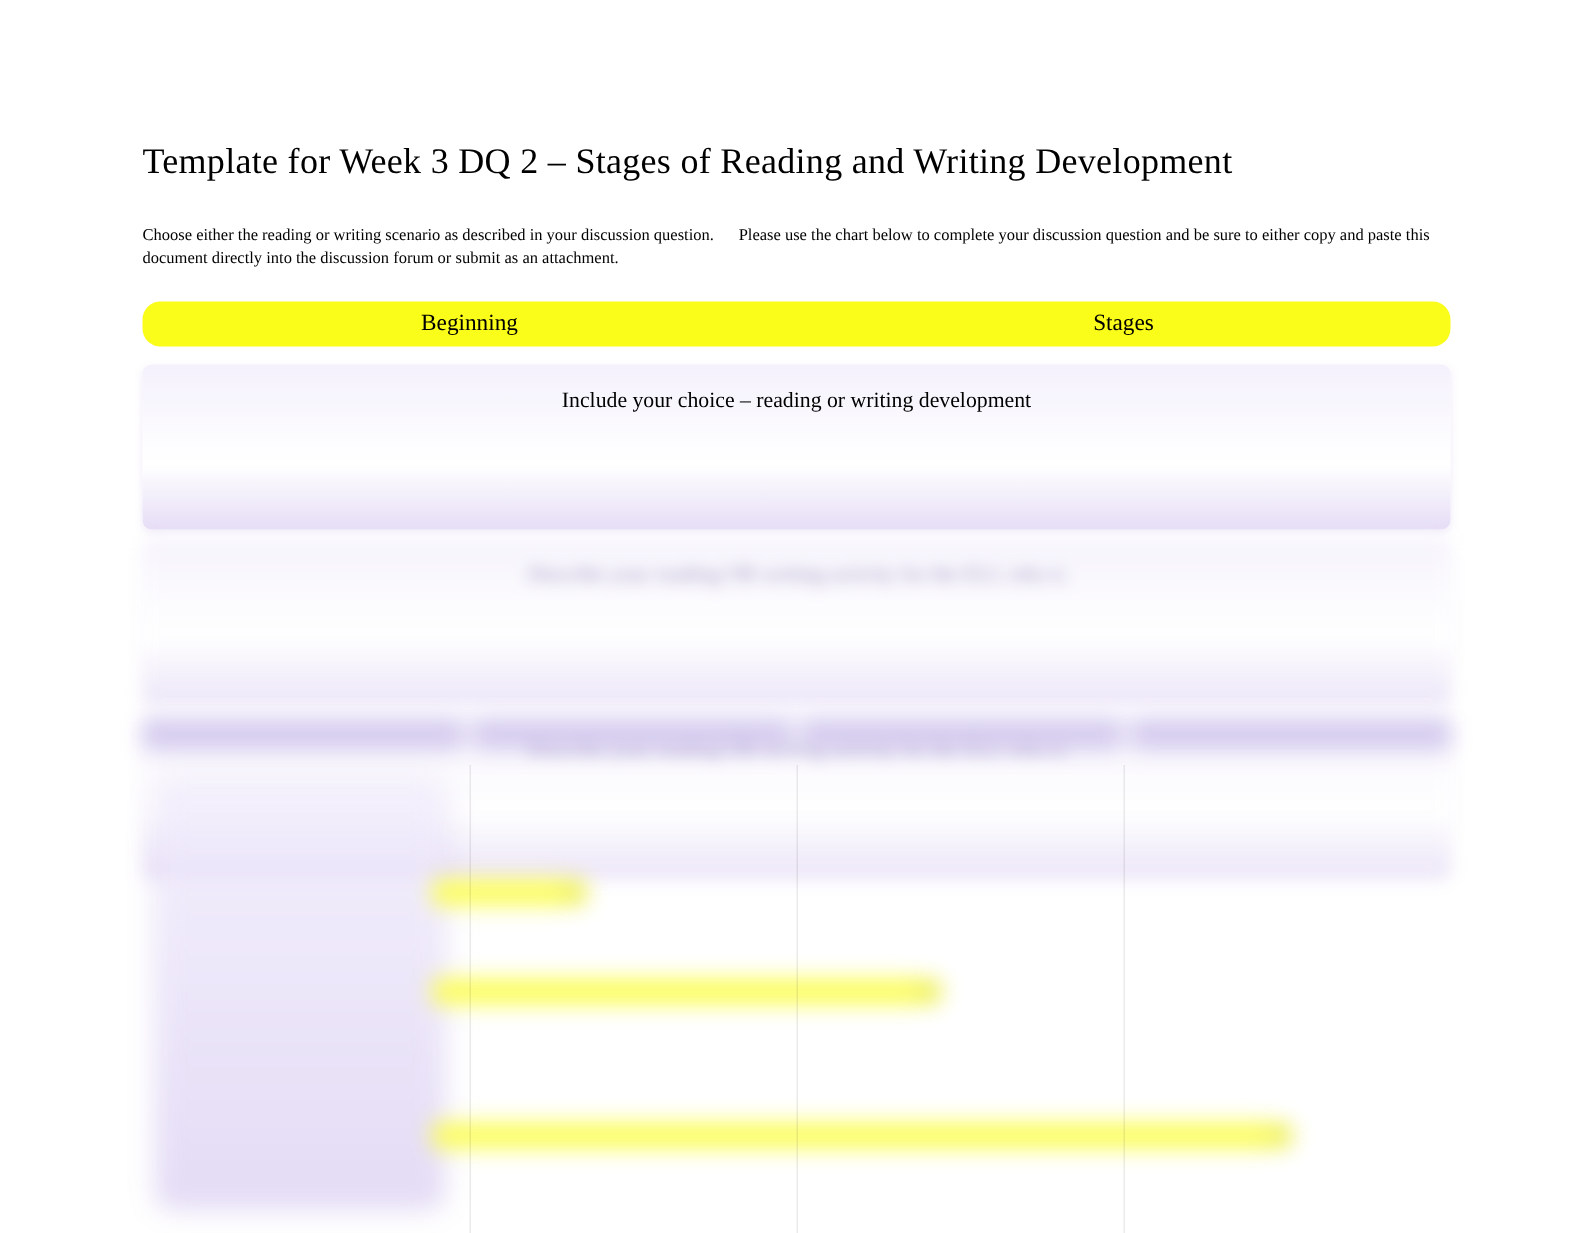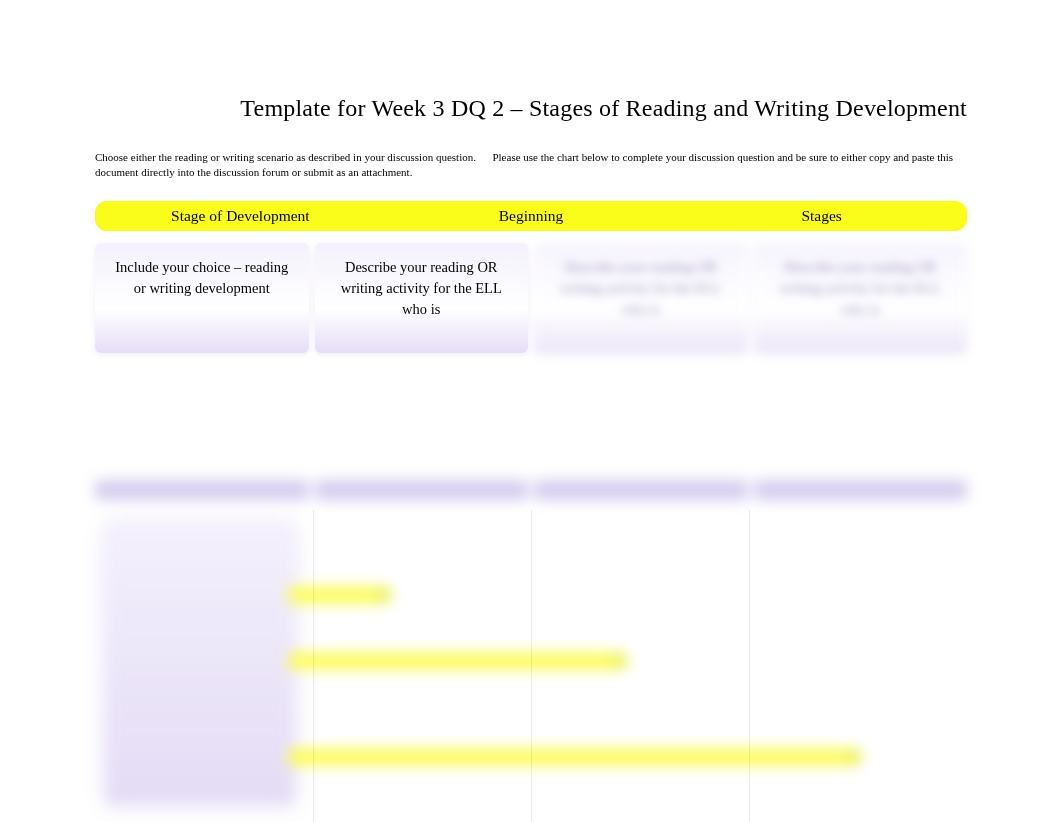--- a/index.html
+++ b/index.html
@@ -12,21 +12,21 @@
       background: #ffffff;
       width: 1062px;
       height: 822px;
       position: relative;
       overflow: hidden;
     }
     .page {
       padding: 95px 95px 0 95px;
     }
     .title {
-      text-align: right;
+      text-align: left;
       font-size: 24px;
       font-weight: normal;
       color: #000;
       margin-bottom: 28px;
       letter-spacing: 0.2px;
     }
     .intro {
       font-size: 11px;
       color: #000;
       line-height: 1.4;
@@ -42,20 +42,21 @@
     .hcol {
       flex: 1;
       text-align: center;
       font-size: 15.5px;
       color: #000;
     }
     .body-row {
       display: flex;
       gap: 6px;
       margin-top: 12px;
+      flex-direction: column;
     }
     .body-cell {
       flex: 1;
       position: relative;
     }
     .card {
       background: linear-gradient(to bottom, #f4f1fc 0%, #ffffff 60%, #e6ddf6 100%);
       border-radius: 6px;
       padding: 14px 16px;
       min-height: 110px;
@@ -129,31 +130,27 @@
     }
   </style>
 </head>
 <body>
 
 <div class="page">
   <h1 class="title">Template for Week 3 DQ 2 – Stages of Reading and Writing Development</h1>
   <p class="intro">Choose either the reading or writing scenario as described in your discussion question.&nbsp;&nbsp;&nbsp;&nbsp;&nbsp;&nbsp;Please use the chart below to complete your discussion question and be sure to either copy and paste this document directly into the discussion forum or submit as an attachment.</p>
 
   <div class="header-wrap">
-    <div class="hcol">Stage of Development</div>
     <div class="hcol">Beginning</div>
     <div class="hcol">Stages</div>
   </div>
 
   <div class="body-row">
     <div class="body-cell">
       <div class="card">Include your choice – reading or writing development</div>
-    </div>
-    <div class="body-cell">
-      <div class="card">Describe your reading OR writing activity for the ELL who is</div>
     </div>
     <div class="body-cell">
       <div class="card blurred">Describe your reading OR writing activity for the ELL who is</div>
     </div>
     <div class="body-cell">
       <div class="card blurred">Describe your reading OR writing activity for the ELL who is</div>
     </div>
   </div>
 </div>
 

